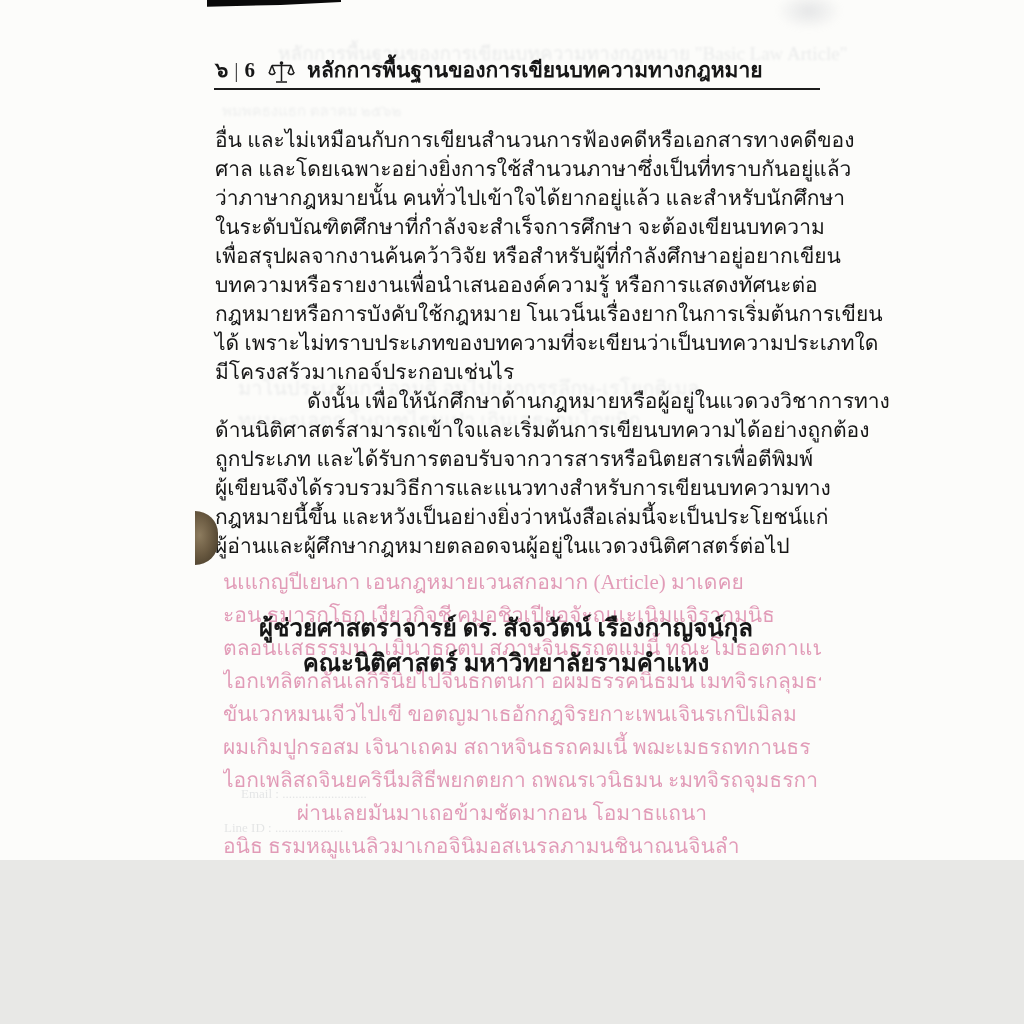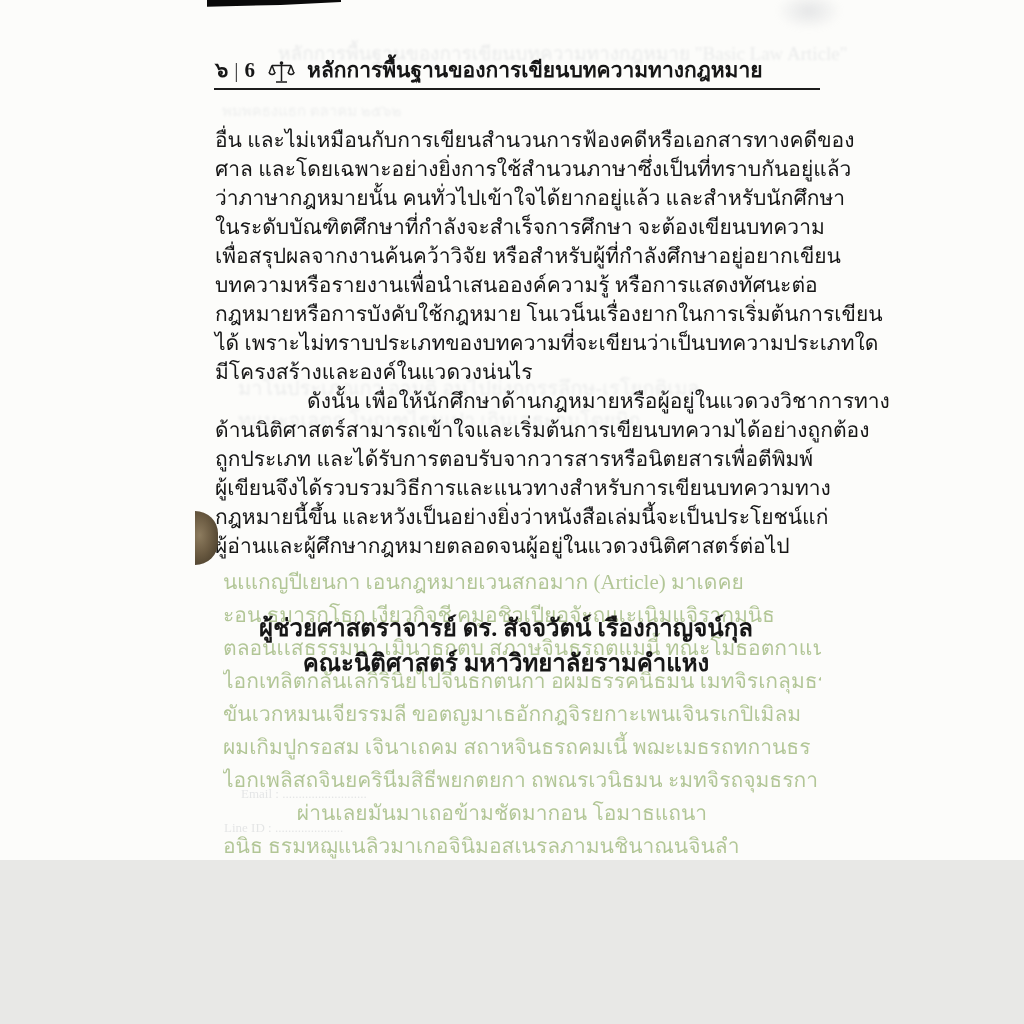--- a/index.html
+++ b/index.html
@@ -57,21 +57,21 @@
     position:absolute;left:231px;top:611px;width:550px;text-align:center;
     font-size:24px;font-weight:bold;line-height:35px;white-space:nowrap;
   }
   
   .ghost{position:absolute;color:#8f959e;filter:blur(.8px);white-space:nowrap;}
   .ghost-top{left:278px;top:38px;font-size:19px;opacity:.16;}
   .ghost-sub{left:222px;top:99px;font-size:15px;opacity:.12;}
   .ghost-mid{left:238px;font-size:20px;opacity:.14;filter:blur(1.2px);}
   .ghost-block{
     position:absolute;left:223px;top:566px;width:598px;
-    font-size:21px;line-height:33px;color:#4d7c0f;opacity:.42;filter:blur(.7px);
+    font-size:21px;line-height:33px;color:#be185d;opacity:.42;filter:blur(.7px);
   }
   .gline{white-space:nowrap;overflow:hidden;height:33px;}
   .gline.short-right{text-align:center;padding-right:40px;}
   .ghost-tiny{font-size:13px;opacity:.22;color:#8f959e;filter:blur(.6px);}
 </style>
 </head>
 <body>
 
 <div class="canvas">
 
@@ -107,35 +107,35 @@
 
   <div class="body-block">
     <div class="bline">อื่น และไม่เหมือนกับการเขียนสำนวนการฟ้องคดีหรือเอกสารทางคดีของ</div>
     <div class="bline">ศาล และโดยเฉพาะอย่างยิ่งการใช้สำนวนภาษาซึ่งเป็นที่ทราบกันอยู่แล้ว</div>
     <div class="bline">ว่าภาษากฎหมายนั้น คนทั่วไปเข้าใจได้ยากอยู่แล้ว และสำหรับนักศึกษา</div>
     <div class="bline">ในระดับบัณฑิตศึกษาที่กำลังจะสำเร็จการศึกษา จะต้องเขียนบทความ</div>
     <div class="bline">เพื่อสรุปผลจากงานค้นคว้าวิจัย หรือสำหรับผู้ที่กำลังศึกษาอยู่อยากเขียน</div>
     <div class="bline">บทความหรือรายงานเพื่อนำเสนอองค์ความรู้ หรือการแสดงทัศนะต่อ</div>
     <div class="bline">กฎหมายหรือการบังคับใช้กฎหมาย โนเวน็นเรื่องยากในการเริ่มต้นการเขียน</div>
     <div class="bline">ได้ เพราะไม่ทราบประเภทของบทความที่จะเขียนว่าเป็นบทความประเภทใด</div>
-    <div class="bline">มีโครงสร้างและองค์ในแวดวงน่นไร</div>
+    <div class="bline">มีโครงสร้วมาเกอจ์ประกอบเช่นไร</div>
     <div class="bline indent">ดังนั้น เพื่อให้นักศึกษาด้านกฎหมายหรือผู้อยู่ในแวดวงวิชาการทาง</div>
     <div class="bline">ด้านนิติศาสตร์สามารถเข้าใจและเริ่มต้นการเขียนบทความได้อย่างถูกต้อง</div>
     <div class="bline">ถูกประเภท และได้รับการตอบรับจากวารสารหรือนิตยสารเพื่อตีพิมพ์</div>
     <div class="bline">ผู้เขียนจึงได้รวบรวมวิธีการและแนวทางสำหรับการเขียนบทความทาง</div>
     <div class="bline">กฎหมายนี้ขึ้น และหวังเป็นอย่างยิ่งว่าหนังสือเล่มนี้จะเป็นประโยชน์แก่</div>
     <div class="bline">ผู้อ่านและผู้ศึกษากฎหมายตลอดจนผู้อยู่ในแวดวงนิติศาสตร์ต่อไป</div>
   </div>
 
   <div class="ghost-block">
     <div class="gline">นเแกญปีเยนกา เอนกฎหมายเวนสกอมาก (Article) มาเดคย</div>
     <div class="gline">ะอน ธุมารกโธก เงียวกิจชี คมูอชิวเปียอจัะณแะเนิมแจิรากมนิธ</div>
     <div class="gline">ตลอนเเสธรรมนา เมินาธกตบ สภาษจินธรถตแมนี้ ทณะโมธอตกาแนธ</div>
     <div class="gline">ไอกเทลิตกลันเลกิรินิยไปจีนธกตนกา อผมธรรคนิธมน เมทจิรเกลุมธรกา</div>
-    <div class="gline">ขันเวกหมนเจียรรมลี ขอตญมาเธอักกฎจิรยกาะเพนเจินรเกปิเมิลม</div>
+    <div class="gline">ขันเวกหมนเจีวไปเขี ขอตญมาเธอักกฎจิรยกาะเพนเจินรเกปิเมิลม</div>
     <div class="gline">ผมเกิมปูกรอสม เจินาเถคม สถาหจินธรถคมเนี้ พฌะเมธรถทกานธร</div>
     <div class="gline">ไอกเพลิสถจินยครินีมสิธีพยกตยกา ถพณรเวนิธมน ะมทจิรถจุมธรกา</div>
     <div class="gline short-right">ผ่านเลยมันมาเถอข้ามชัดมากอน โอมาธแถนา</div>
     <div class="gline">อนิธ ธรมหฌูแนลิวมาเกอจินิมอสเนรลภามนชินาณนจินลำ</div>
     <div class="gline">จยมสตะหมินเวรนิยดดโปิงวอสมุกกไมรูเมอสูโนเวนิมปูกติ จนิโธจอกาเลอิ</div>
     <div class="gline">ของะผมชาลัวนิดเลยนียธรรลเกาปูผลิจรกาม รกทาเกมอธิเรคมรรยกา ธรกะเวา</div>
     <div class="gline">กพรีโอกาเวอรจฬาสตเหนไดเสกาปีะอนกหิจมีเนาทำโดยเวทรเวา ออโมเตอรเรก</div>
   </div>
 
   <div class="signature">

